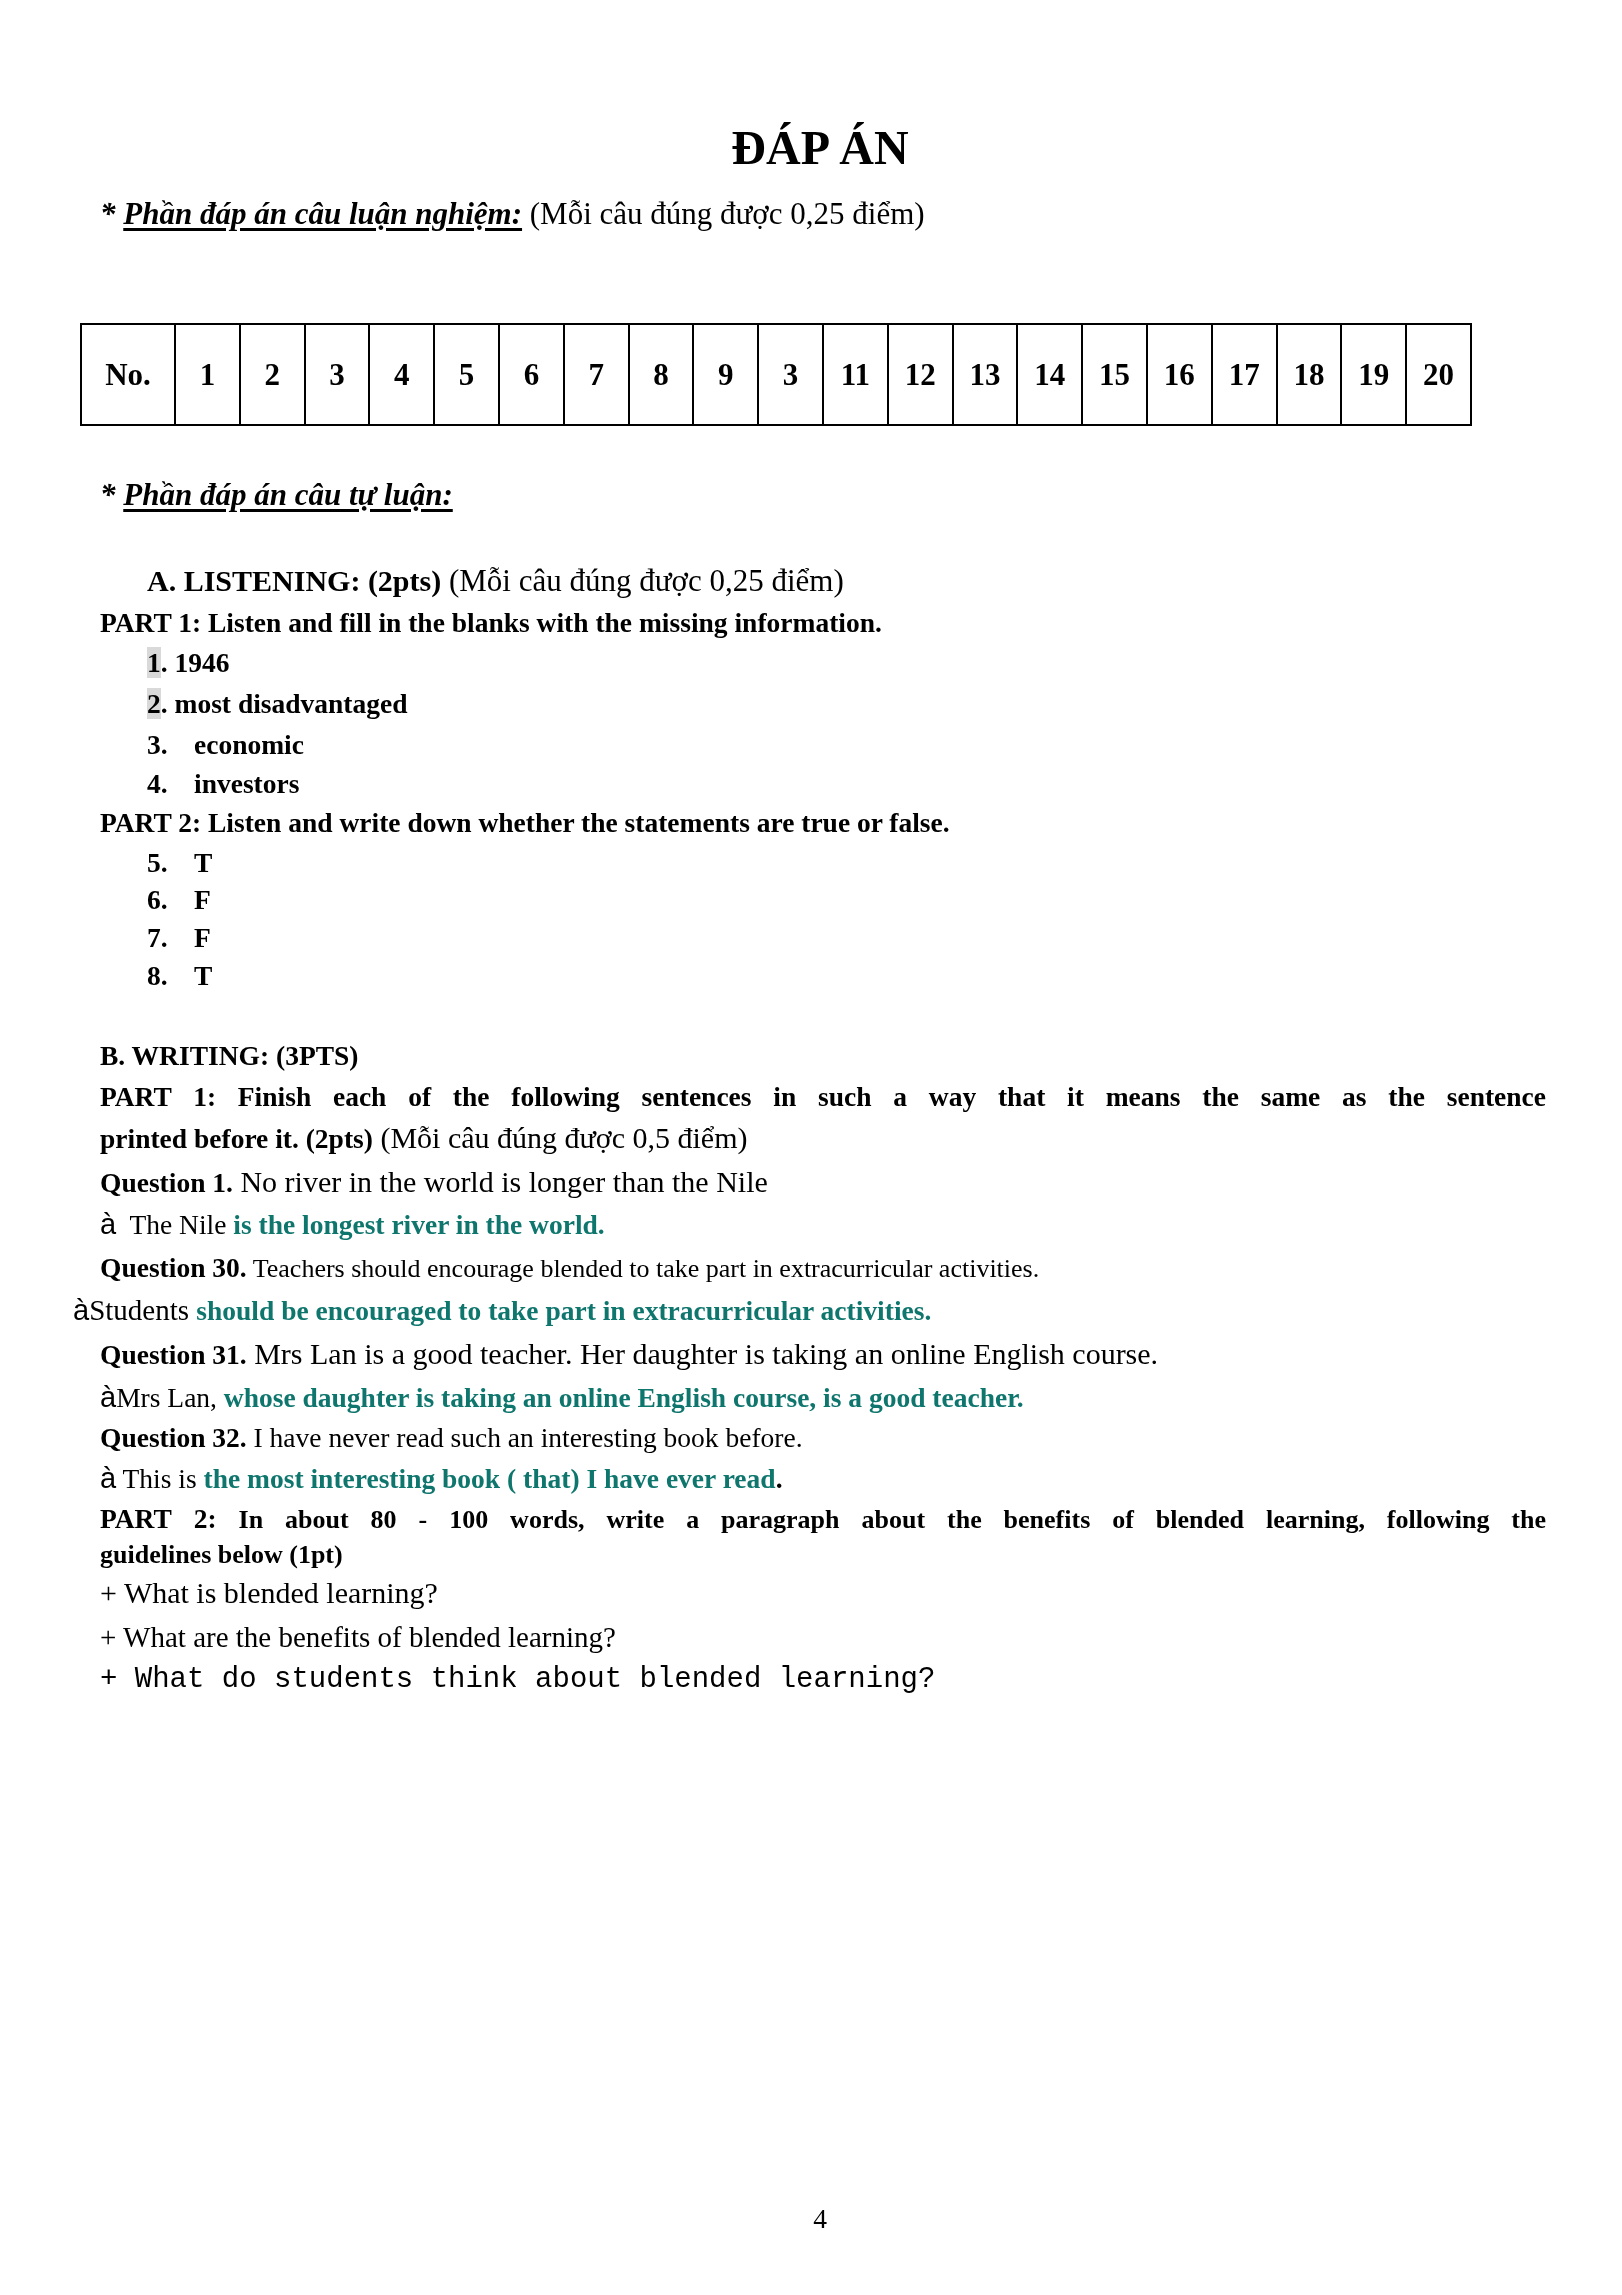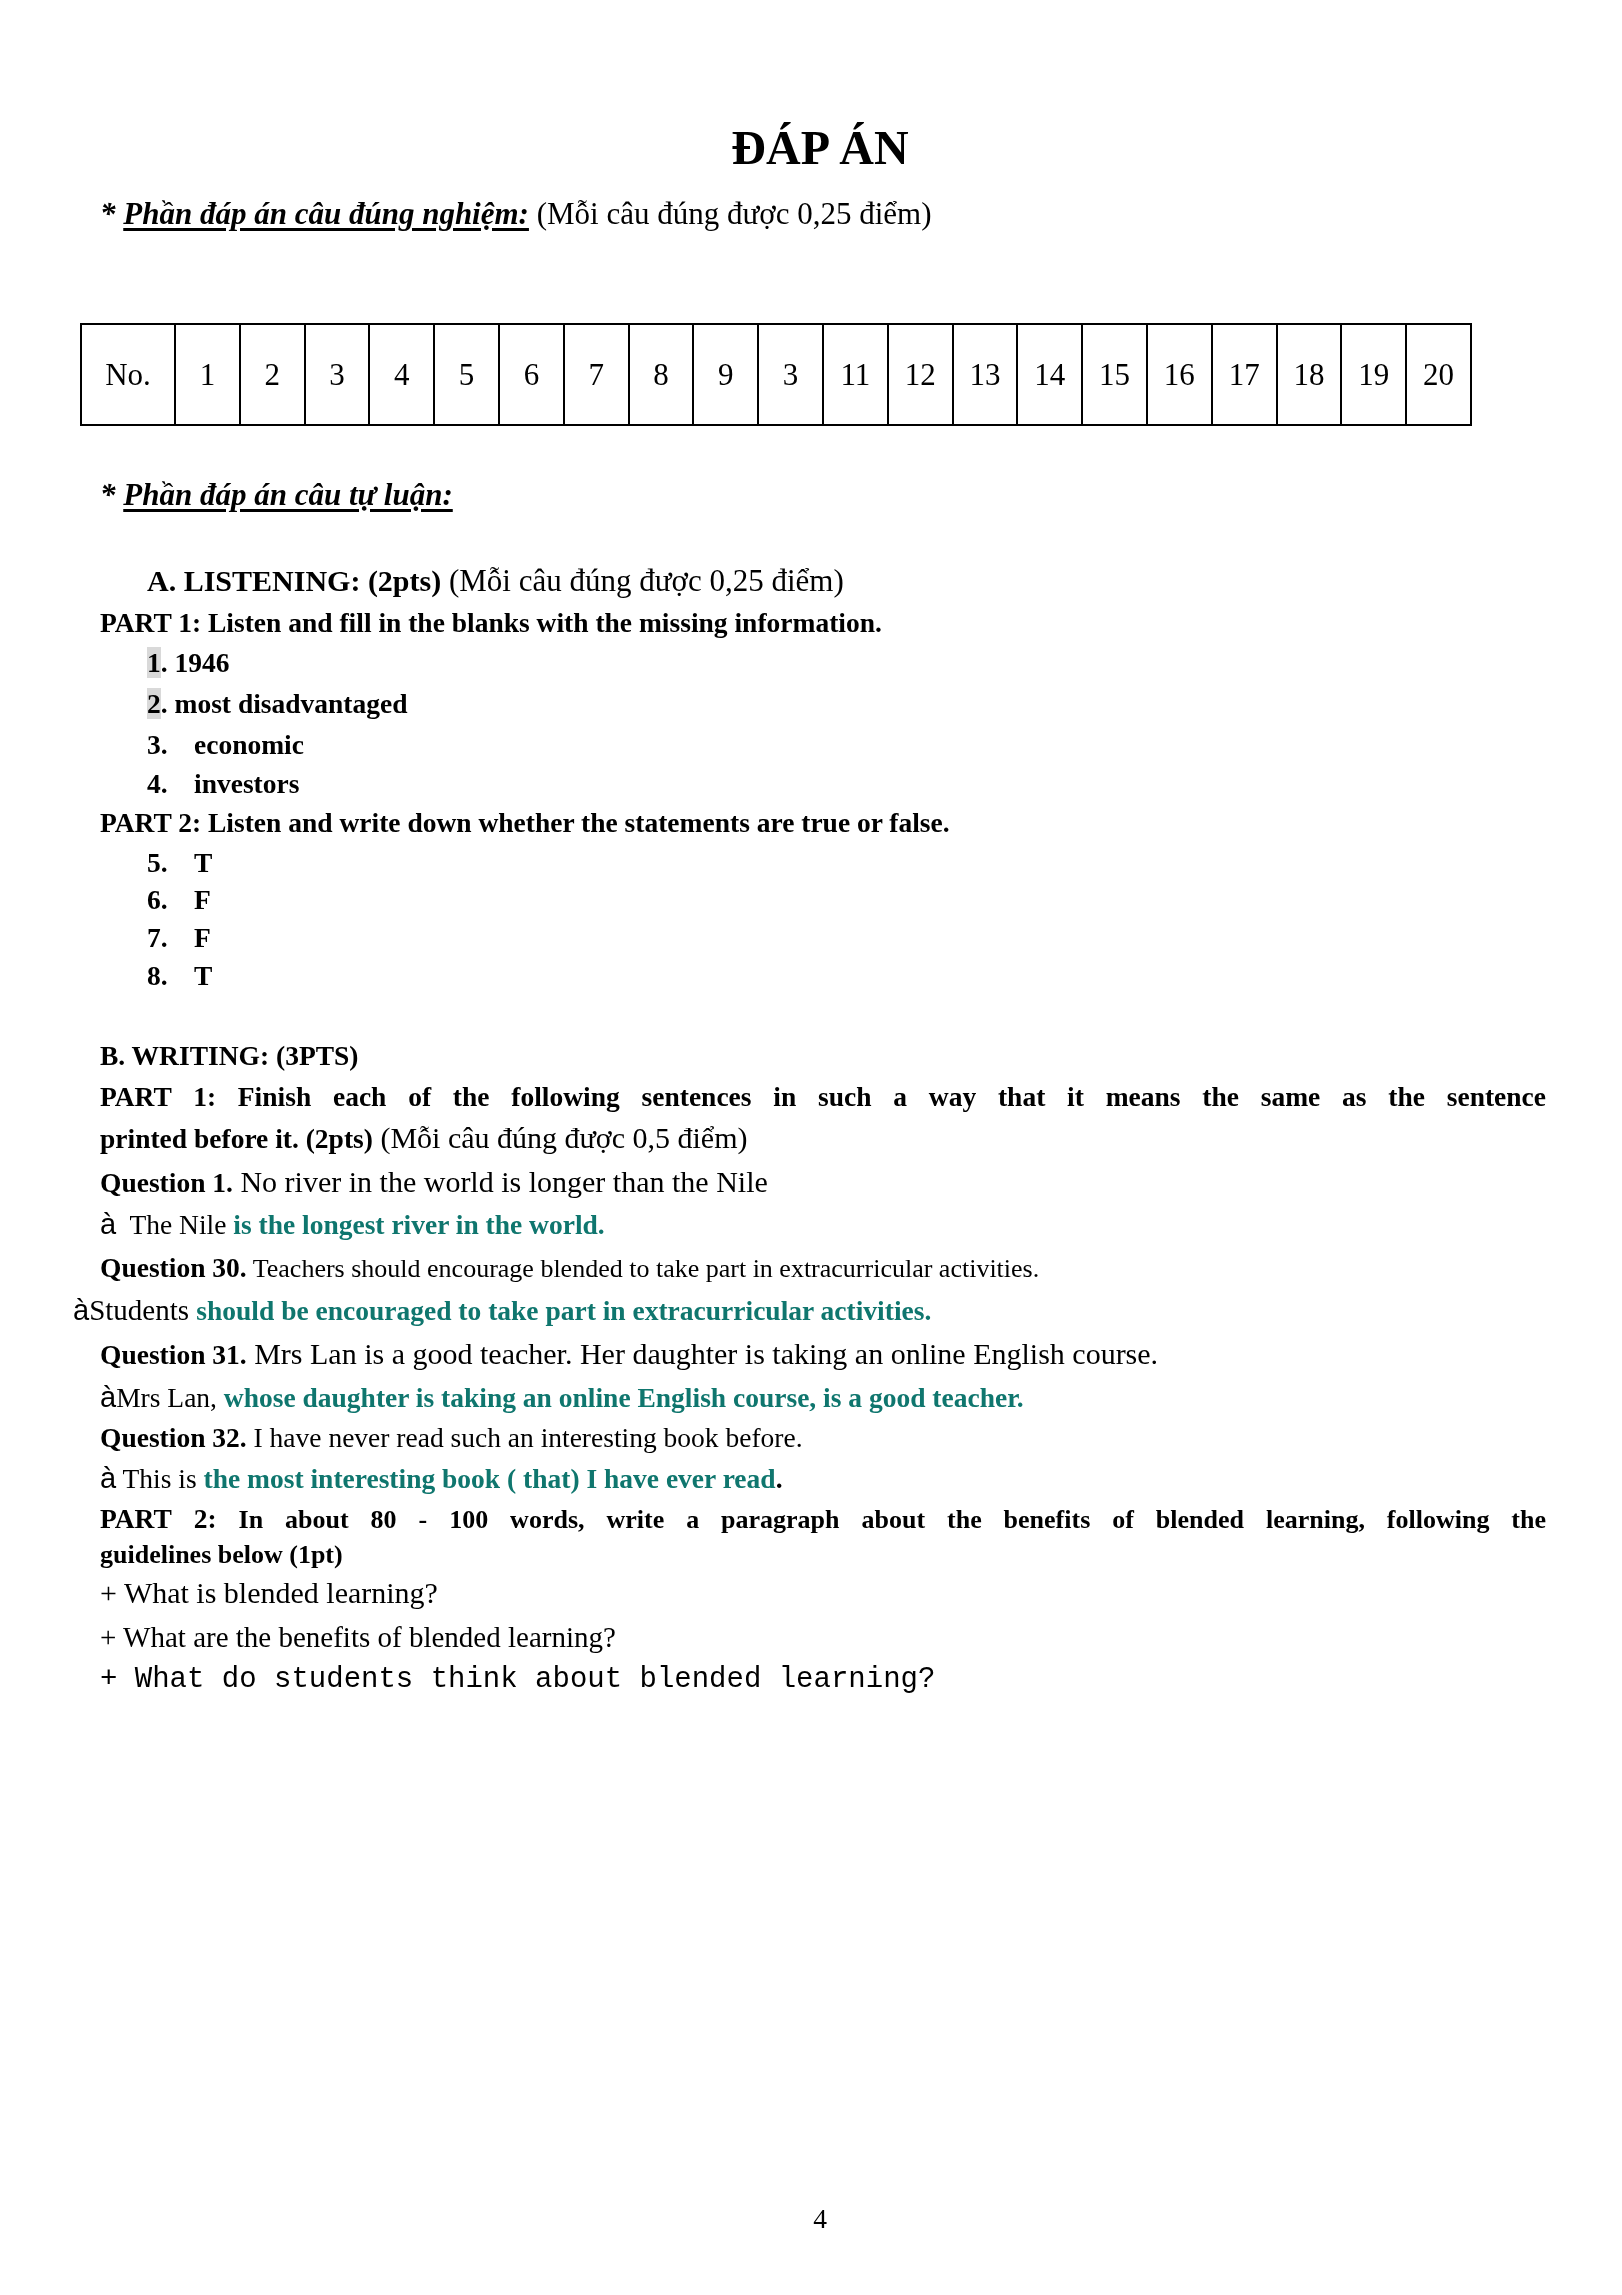--- a/index.html
+++ b/index.html
@@ -13,32 +13,32 @@
   .arrow { font-family: "Liberation Sans", "DejaVu Sans", sans-serif; font-size: 29px; }
   .hl { background: #d9d9d9; }
   .title { position: absolute; left: 0; width: 1623px; top: 124px; text-align: center;
            font-size: 48px; font-weight: bold; line-height: 1; padding-left: 17px; box-sizing: border-box; }
   .pageno { position: absolute; left: 0; width: 1623px; top: 2205px; text-align: center;
             font-size: 27.5px; line-height: 1; font-family: "Liberation Serif", serif; padding-left: 17px; box-sizing: border-box; }
   table.key { position: absolute; left: 80px; top: 323px; width: 1392px; height: 103px;
               border-collapse: collapse; table-layout: fixed; }
   table.key td { border: 2px solid #000; text-align: center; vertical-align: middle;
                  font-size: 31px; padding: 0; height: 50px; }
-  table.key tr.head td { font-weight: normal; }
+  table.key tr.head td { font-weight: bold; }
   table.key td.lab { width: 92px; font-weight: bold; }
   .just { position: absolute; left: 100px; width: 1446px; font-size: 27.5px; line-height: 1;
           text-align: justify; text-align-last: justify; white-space: normal; }
 </style>
 </head>
 <body>
 
 <div class="title">ĐÁP ÁN</div>
 
 <div class="line" style="top:198px; left:100px; font-size:31px;">
-  <span class="b i">* </span><span class="b i u">Phần đáp án câu đúng nghiệm:</span><span> (Mỗi câu đúng được 0,25 điểm)</span>
+  <span class="b i">* </span><span class="b i u">Phần đáp án câu luận nghiệm:</span><span> (Mỗi câu đúng được 0,25 điểm)</span>
 </div>
 
 <table class="key">
   <tbody>
       <tr class="head">
     <td class="lab">No.</td>
     <td>1</td>
     <td>2</td>
     <td>3</td>
     <td>4</td>

